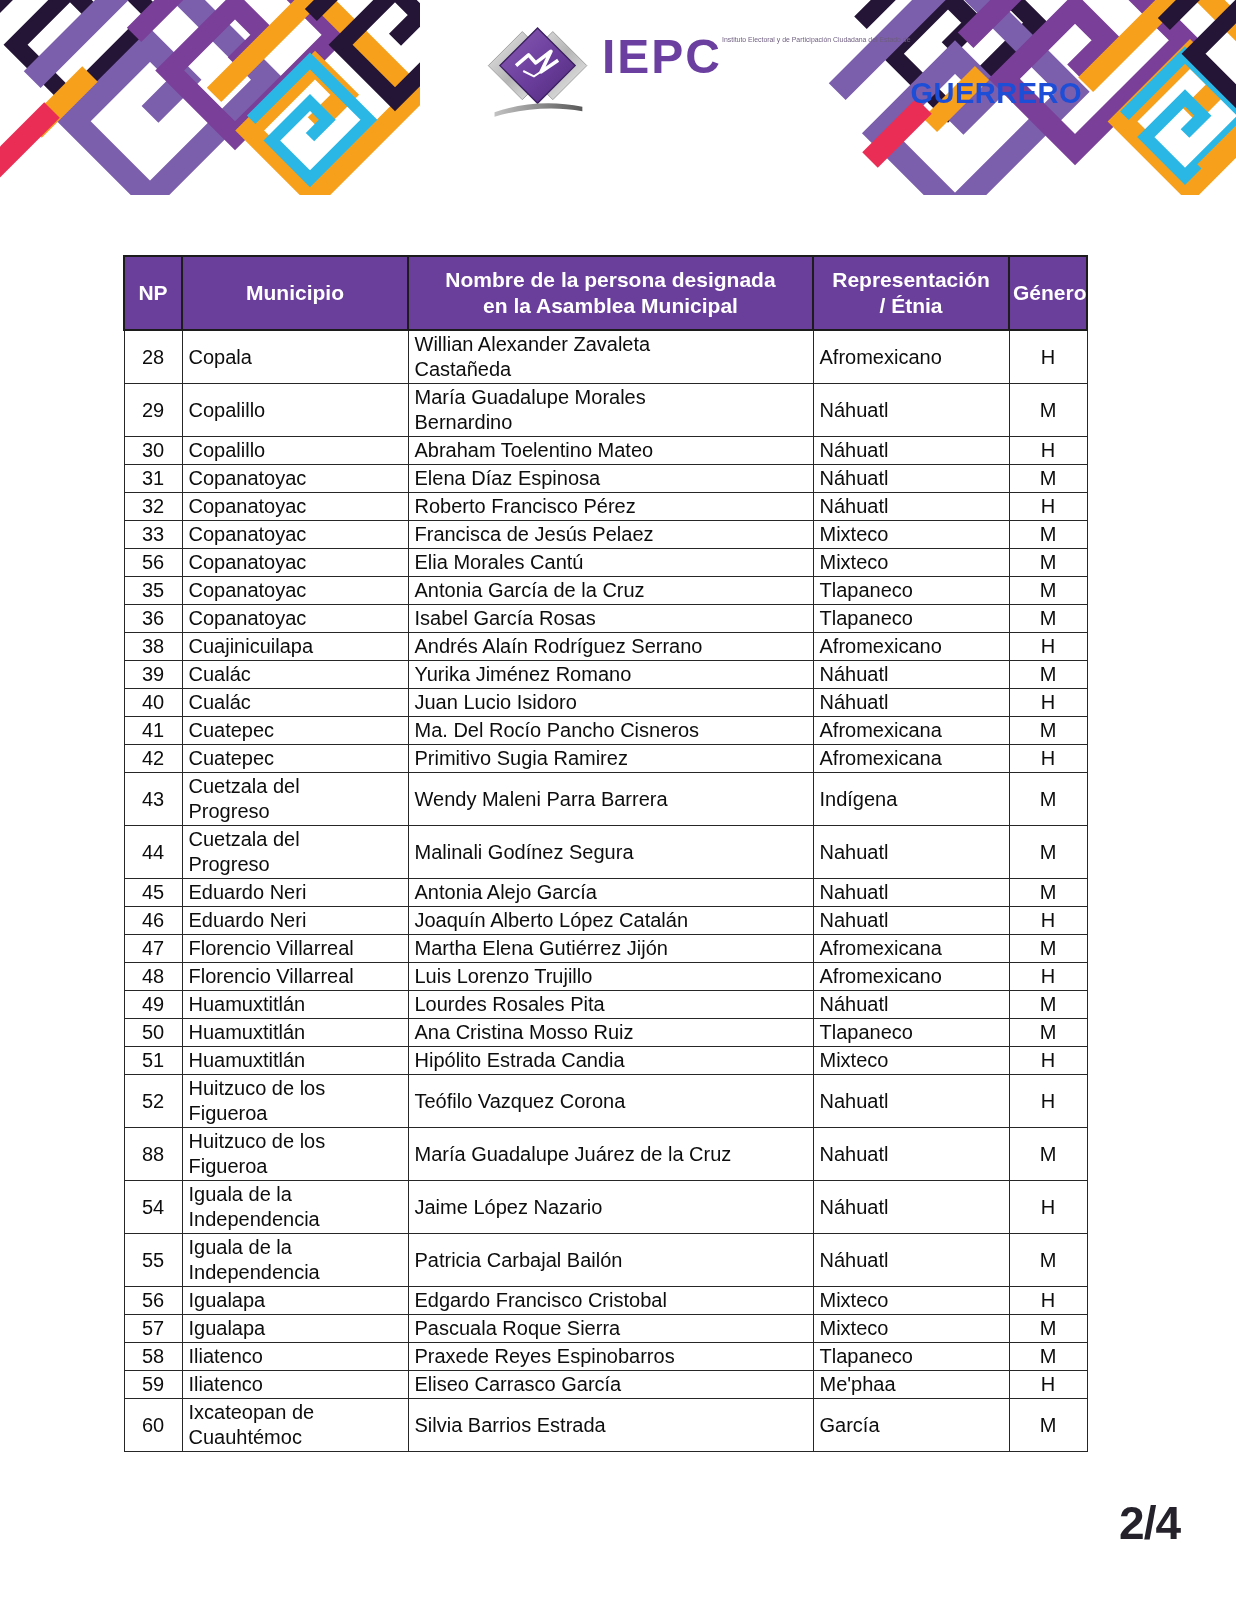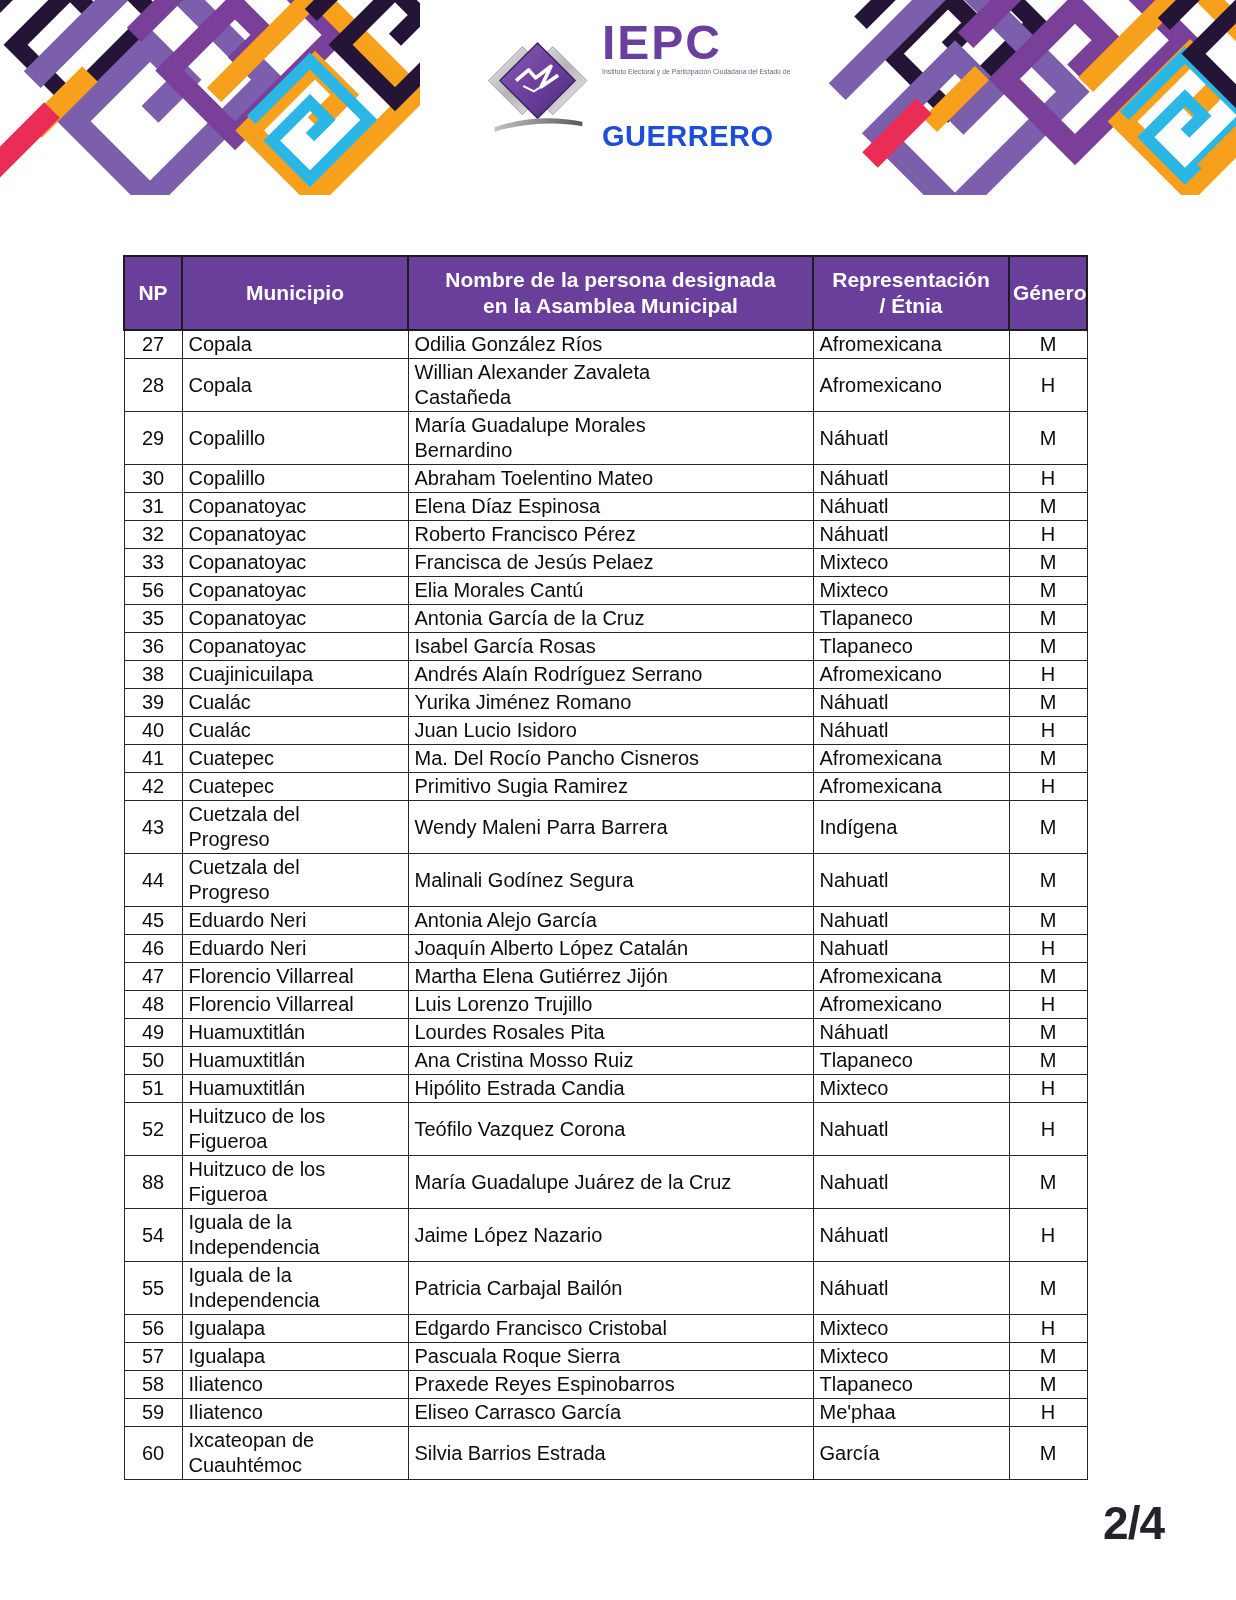--- a/index.html
+++ b/index.html
@@ -13,21 +13,21 @@
   
   .deco{position:absolute;top:0;}
   .deco-left{left:0;width:420px;height:195px;}
   .deco-right{right:0;width:416px;height:195px;}
   
   .logo{
     position:absolute;left:482px;top:20px;
     display:flex;align-items:center;gap:8px;
   }
   .logo-mark{width:112px;height:102px;flex:0 0 auto;}
-  .logo-text{display:flex;flex-direction:column;align-items:flex-start;justify-content:space-between;}
+  .logo-text{display:flex;flex-direction:row;align-items:flex-start;justify-content:space-between;}
   .logo-acronym{font-size:48px;line-height:46px;font-weight:bold;color:#6B3FA0;letter-spacing:2px;}
   .logo-tagline{font-size:6.9px;line-height:8px;color:#6f5f80;margin:2px 0 1px;white-space:nowrap;}
   .logo-state{font-size:29px;line-height:30px;font-weight:bold;color:#1d4ed8;letter-spacing:0.5px;margin-top:44px;}
   
   table.designees{
     position:absolute;left:123px;top:255px;width:963px;
     border-collapse:collapse;table-layout:fixed;
     font-family:"Liberation Sans", sans-serif;
   }
   table.designees th{
@@ -41,21 +41,21 @@
   table.designees td{
     border:1.6px solid #262626;
     font-size:20px;line-height:25px;color:#0d0d0d;
     padding:1px 6px;vertical-align:middle;
     white-space:pre-line;overflow:hidden;
   }
   td.c-np,td.c-genero{text-align:center;padding:1px 2px;}
   td.c-municipio,td.c-nombre,td.c-etnia{text-align:left;}
   
   .page-number{
-    position:absolute;right:72px;bottom:50px;
+    position:absolute;right:56px;bottom:50px;
     font-size:46px;font-weight:bold;letter-spacing:-1px;
     color:#26222b;
   }
 </style>
 </head>
 <body>
 
 <div class="page">
 
   <svg class="deco deco-left" viewBox="0 0 420 195" preserveAspectRatio="none" aria-hidden="true">
@@ -130,27 +130,20 @@
         <th>Municipio</th>
         <th>Nombre de la persona designada
 en la Asamblea Municipal</th>
         <th>Representación
 / Étnia</th>
         <th>Género</th>
       </tr>
     </thead>
     <tbody>
         <tr>
-    <td class="c-np">27</td>
-    <td class="c-municipio">Copala</td>
-    <td class="c-nombre">Odilia González Ríos</td>
-    <td class="c-etnia">Afromexicana</td>
-    <td class="c-genero">M</td>
-  </tr>
-        <tr>
     <td class="c-np">28</td>
     <td class="c-municipio">Copala</td>
     <td class="c-nombre">Willian Alexander Zavaleta
 Castañeda</td>
     <td class="c-etnia">Afromexicano</td>
     <td class="c-genero">H</td>
   </tr>
         <tr>
     <td class="c-np">29</td>
     <td class="c-municipio">Copalillo</td>

